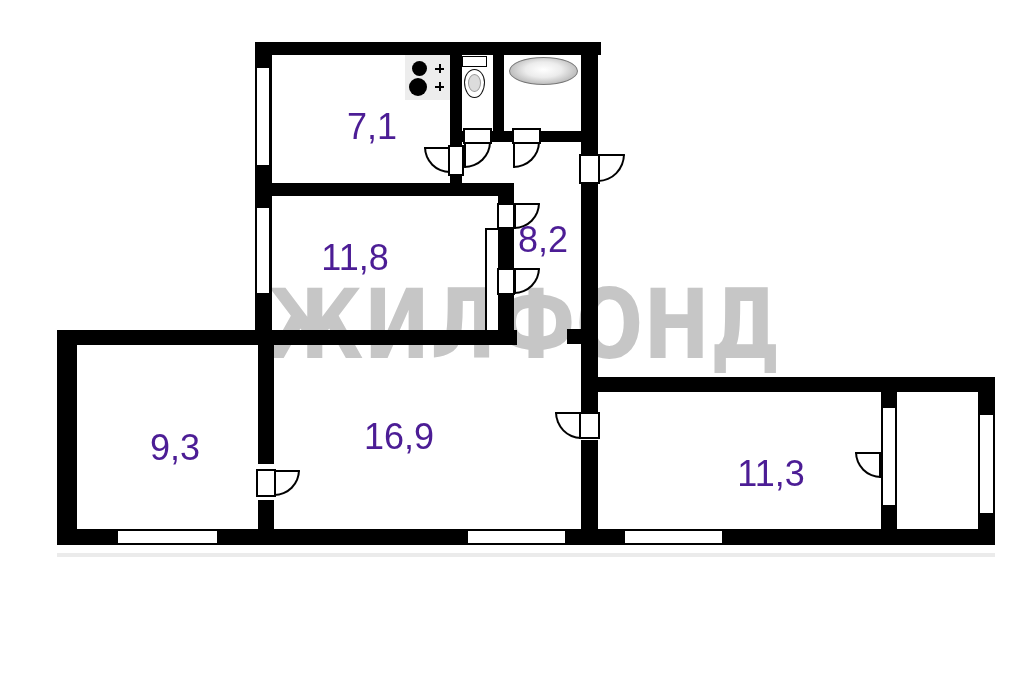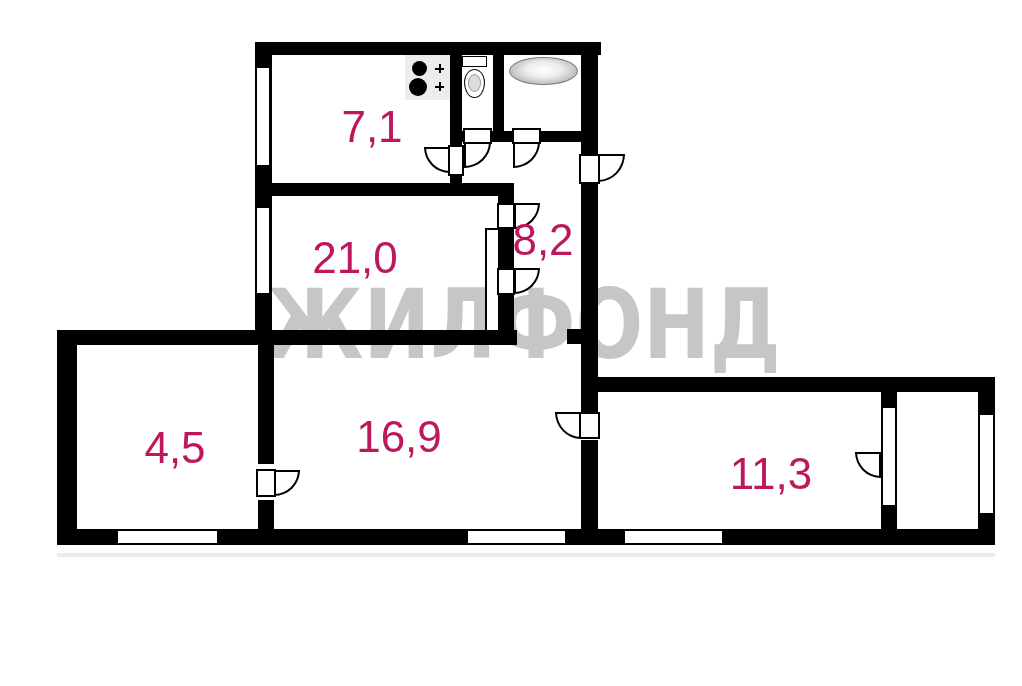--- a/index.html
+++ b/index.html
@@ -6,21 +6,21 @@
   .plan { position:relative; width:1022px; height:686px; background:#fff; overflow:hidden;
           font-family:"Liberation Sans", sans-serif; }
   .w    { position:absolute; background:#000; z-index:2; }
   .win  { position:absolute; background:#fff; z-index:3; }
   .gap  { position:absolute; background:#fff; z-index:3; }
   .leaf { position:absolute; background:#fff; border:2px solid #000; box-sizing:border-box; z-index:4; }
   .arc  { position:absolute; background:#fff; border:2.5px solid #000; box-sizing:border-box; z-index:3; }
   .arc.br { border-radius:0 0 100% 0; }
   .arc.bl { border-radius:0 0 0 100%; }
   .closet { position:absolute; background:#fff; border:2px solid #000; box-sizing:border-box; z-index:2; }
-  .lbl  { position:absolute; z-index:6; font-size:44px; color:#be185d; transform:translate(-50%,-50%); white-space:nowrap; }
+  .lbl  { position:absolute; z-index:6; font-size:36px; color:#4c1d95; transform:translate(-50%,-50%); white-space:nowrap; }
   .watermark { position:absolute; left:266px; top:277px; z-index:1; font-family:"DejaVu Sans", sans-serif;
                font-weight:bold; font-size:96px; line-height:1; color:#c6c6c6; letter-spacing:0;
                transform:scaleX(0.83); transform-origin:left top; white-space:nowrap; }
   .fixture { position:absolute; z-index:5; }
   .stove { left:405px; top:55px; width:45px; height:45px; background:#ededed; }
   .burner { position:absolute; background:#000; border-radius:50%; }
   .burner.b1 { left:7px;  top:6px;  width:15px; height:15px; }
   .burner.b2 { left:4px;  top:23px; width:18px; height:18px; }
   .knob { position:absolute; width:9px; height:9px; }
   .knob::before { content:""; position:absolute; left:0; top:4px; width:9px; height:1.5px; background:#000; }
@@ -105,19 +105,19 @@
     <div class="burner b2"></div>
     <div class="knob k1"></div>
     <div class="knob k2"></div>
   </div>
   <div class="fixture tank"></div>
   <div class="fixture bowl"></div>
   <div class="fixture bowl-inner"></div>
   <div class="fixture tub"></div>
 
   <div class="lbl" style="left:372px;top:127px">7,1</div>
-  <div class="lbl" style="left:355px;top:258px">21,0</div>
+  <div class="lbl" style="left:355px;top:258px">11,8</div>
   <div class="lbl" style="left:543px;top:240px">8,2</div>
-  <div class="lbl" style="left:175px;top:448px">4,5</div>
+  <div class="lbl" style="left:175px;top:448px">9,3</div>
   <div class="lbl" style="left:399px;top:437px">16,9</div>
   <div class="lbl" style="left:771px;top:474px">11,3</div>
 
 </div>
 
 </body></html>

